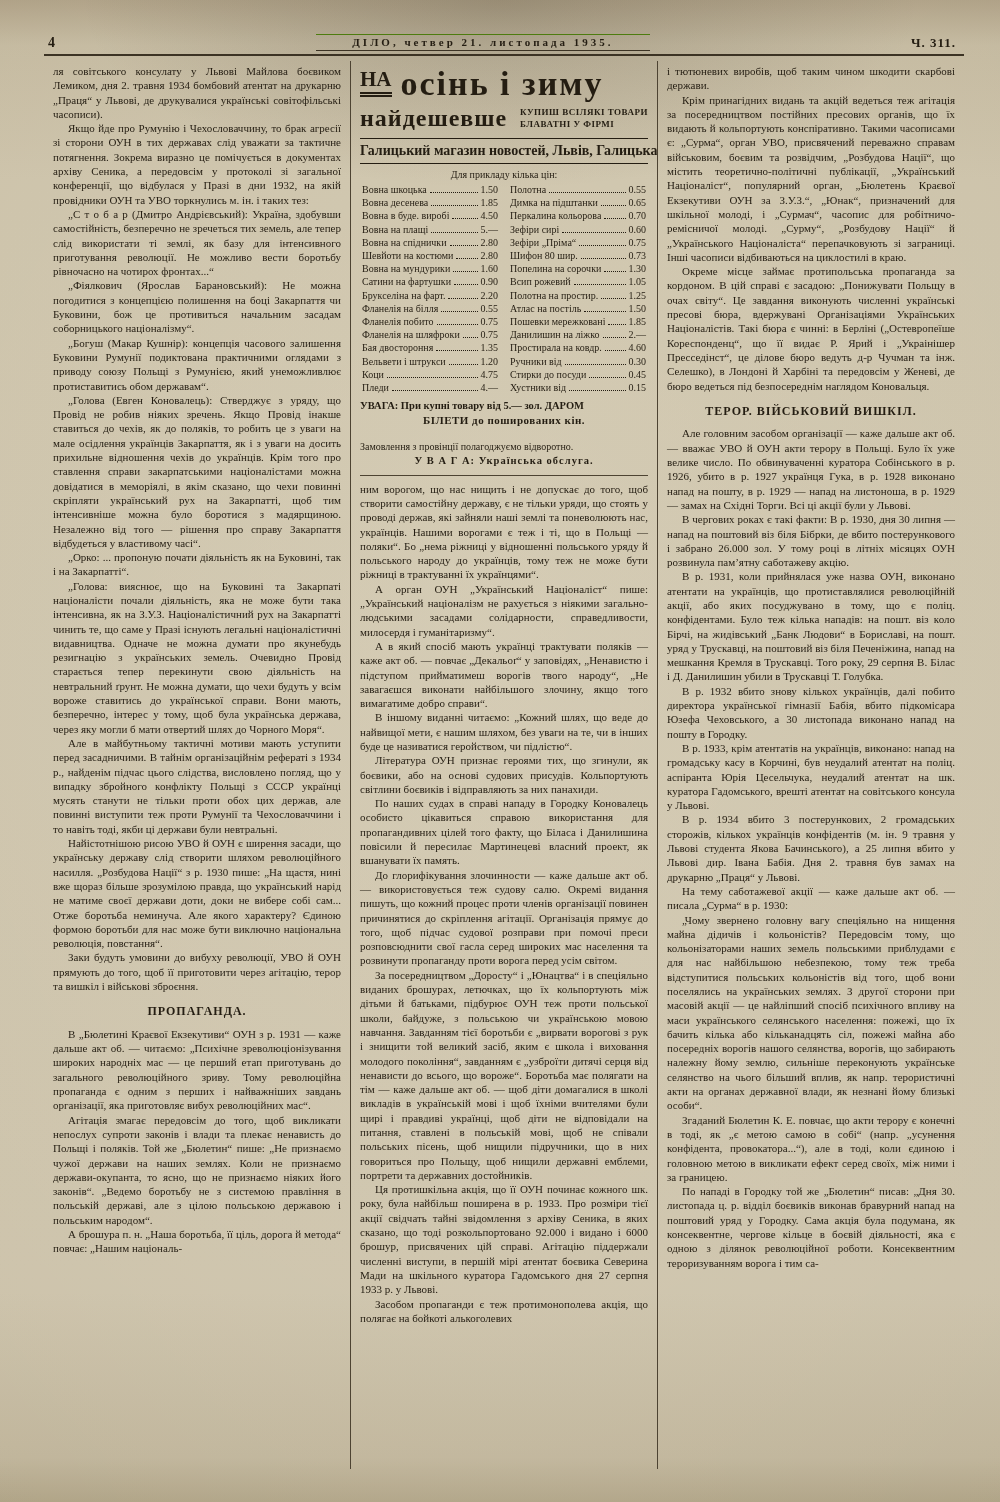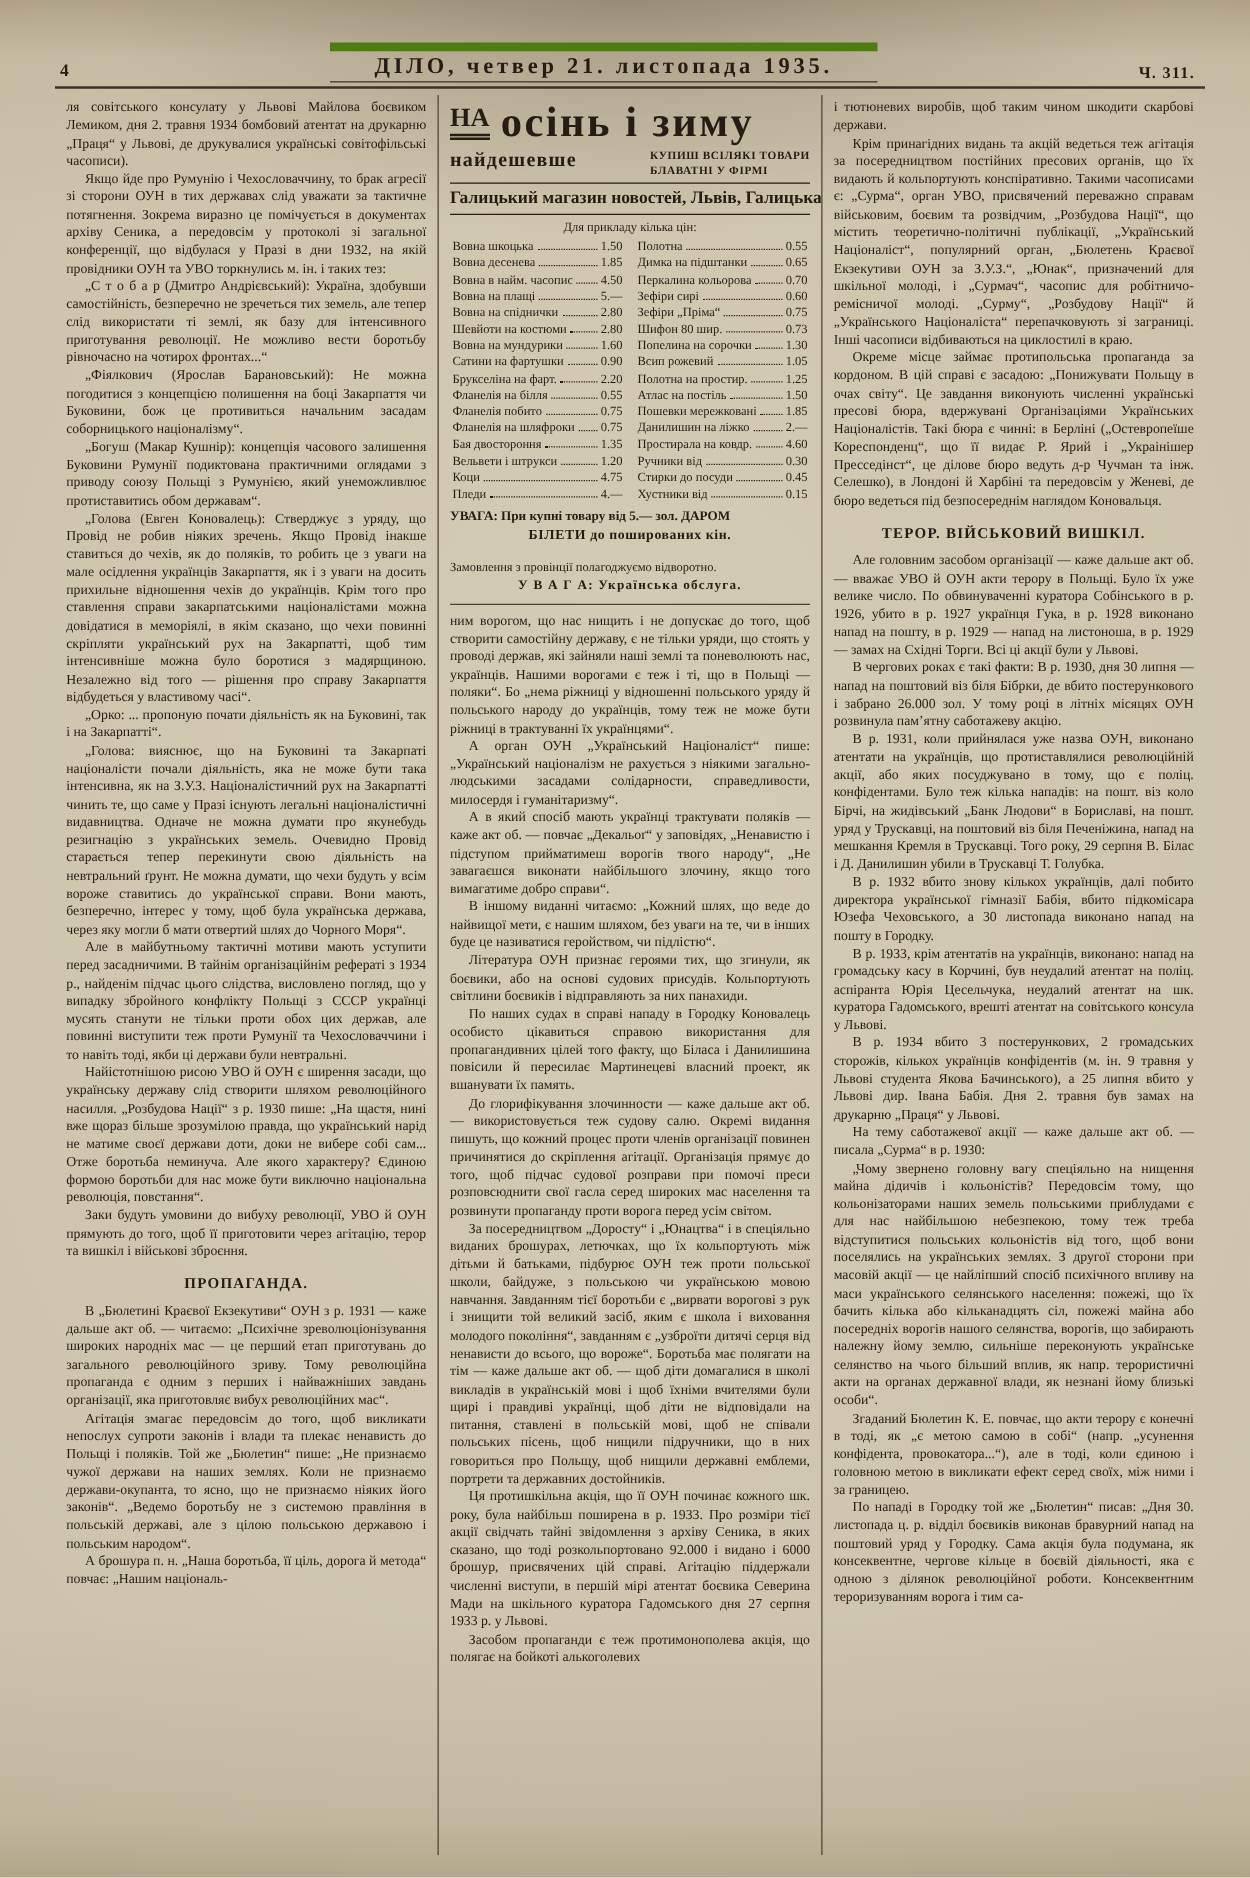--- a/index.html
+++ b/index.html
@@ -11,39 +11,39 @@
     background:
       radial-gradient(ellipse 140% 120% at 50% 42%, rgba(255,250,235,0.18), rgba(0,0,0,0) 62%),
       radial-gradient(ellipse 60% 18% at 50% 0%, rgba(40,30,15,0.22), rgba(0,0,0,0) 70%),
       linear-gradient(180deg,#ad9f84 0%,#c3b89e 3%,#cbc1a8 12%,#ccc2aa 86%,#c0b59b 97%,#b0a487 100%);
   }
   .page{ width:1000px; height:1502px; padding:34px 36px 14px 44px; }
 
   
   .page-head{ display:flex; align-items:flex-end; justify-content:space-between; padding:0 8px 3px 4px; }
   .page-num{ font-weight:bold; font-size:14px; }
-  .masthead{ font-weight:bold; font-size:18px; letter-spacing:3px; border-top:7px solid #4d7c0f; border-bottom:1px solid #3c3324; padding:1px 36px 2px; }
+  .masthead{ font-weight:bold; font-size:11px; letter-spacing:3px; border-top:1px solid #4d7c0f; border-bottom:1px solid #3c3324; padding:1px 36px 2px; }
   .issue-num{ font-weight:bold; font-size:13px; letter-spacing:1px; }
   .head-rule{ border-bottom:2px solid #3c3324; margin-bottom:5px; }
 
   
   .columns{ display:flex; height:1408px; overflow:hidden; }
   .col{ flex:1; padding:3px 9px 0; overflow:hidden; text-align:justify; font-size:11px; line-height:1.3; }
   .col + .col{ border-left:1px solid #4d4332; }
   .para{ text-indent:15px; }
   .cont{ text-indent:0; }
   .sect-head{ text-align:center; text-indent:0; font-weight:bold; font-size:12px; letter-spacing:1px; margin:11px 0 7px; }
 
   
   .ad{ padding:2px 0 7px; border-bottom:1px solid #4d4332; margin-bottom:6px; }
   .ad-line1{ display:flex; align-items:center; gap:9px; }
   .ad-na{ font-weight:bold; font-size:21px; line-height:0.9; border-bottom:5px double #241d12; padding-bottom:3px; }
   .ad-season{ font-weight:bold; font-size:34px; letter-spacing:2px; line-height:1.05; white-space:nowrap; }
   .ad-line2{ display:flex; align-items:center; justify-content:space-between; margin-top:1px; }
-  .ad-cheap{ font-weight:bold; font-size:16px; letter-spacing:1px; }
+  .ad-cheap{ font-weight:bold; font-size:24px; letter-spacing:1px; }
   .ad-goods{ font-weight:bold; font-size:9px; line-height:1.35; text-align:left; letter-spacing:0.5px; }
   .ad-store{ font-weight:bold; font-size:14px; text-align:center; border-top:1px solid #241d12; border-bottom:1px solid #241d12; padding:3px 0; margin-top:4px; white-space:nowrap; }
   .ad-caption{ text-align:center; font-size:10px; margin:4px 0 2px; }
   .price-rows{ padding:0 2px; }
   .price-row{ display:flex; gap:12px; font-size:10px; line-height:1.32; }
   .price-cell{ flex:1; display:flex; align-items:baseline; min-width:0; }
   .pn{ white-space:nowrap; overflow:hidden; }
   .dots{ flex:1; border-bottom:1px dotted #241d12; margin:0 3px 2px; min-width:5px; }
   .pp{ white-space:nowrap; }
   .ad-note1{ font-weight:bold; font-size:10.5px; text-align:left; text-indent:0; margin-top:5px; }
@@ -121,21 +121,21 @@
               <span class="pp">1.85</span>
             </span>
             <span class="price-cell">
               <span class="pn">Димка на підштанки</span>
               <span class="dots"></span>
               <span class="pp">0.65</span>
             </span>
           </div>
             <div class="price-row">
             <span class="price-cell">
-              <span class="pn">Вовна в найм. часопис</span>
+              <span class="pn">Вовна в буде. виробі</span>
               <span class="dots"></span>
               <span class="pp">4.50</span>
             </span>
             <span class="price-cell">
               <span class="pn">Перкалина кольорова</span>
               <span class="dots"></span>
               <span class="pp">0.70</span>
             </span>
           </div>
             <div class="price-row">

